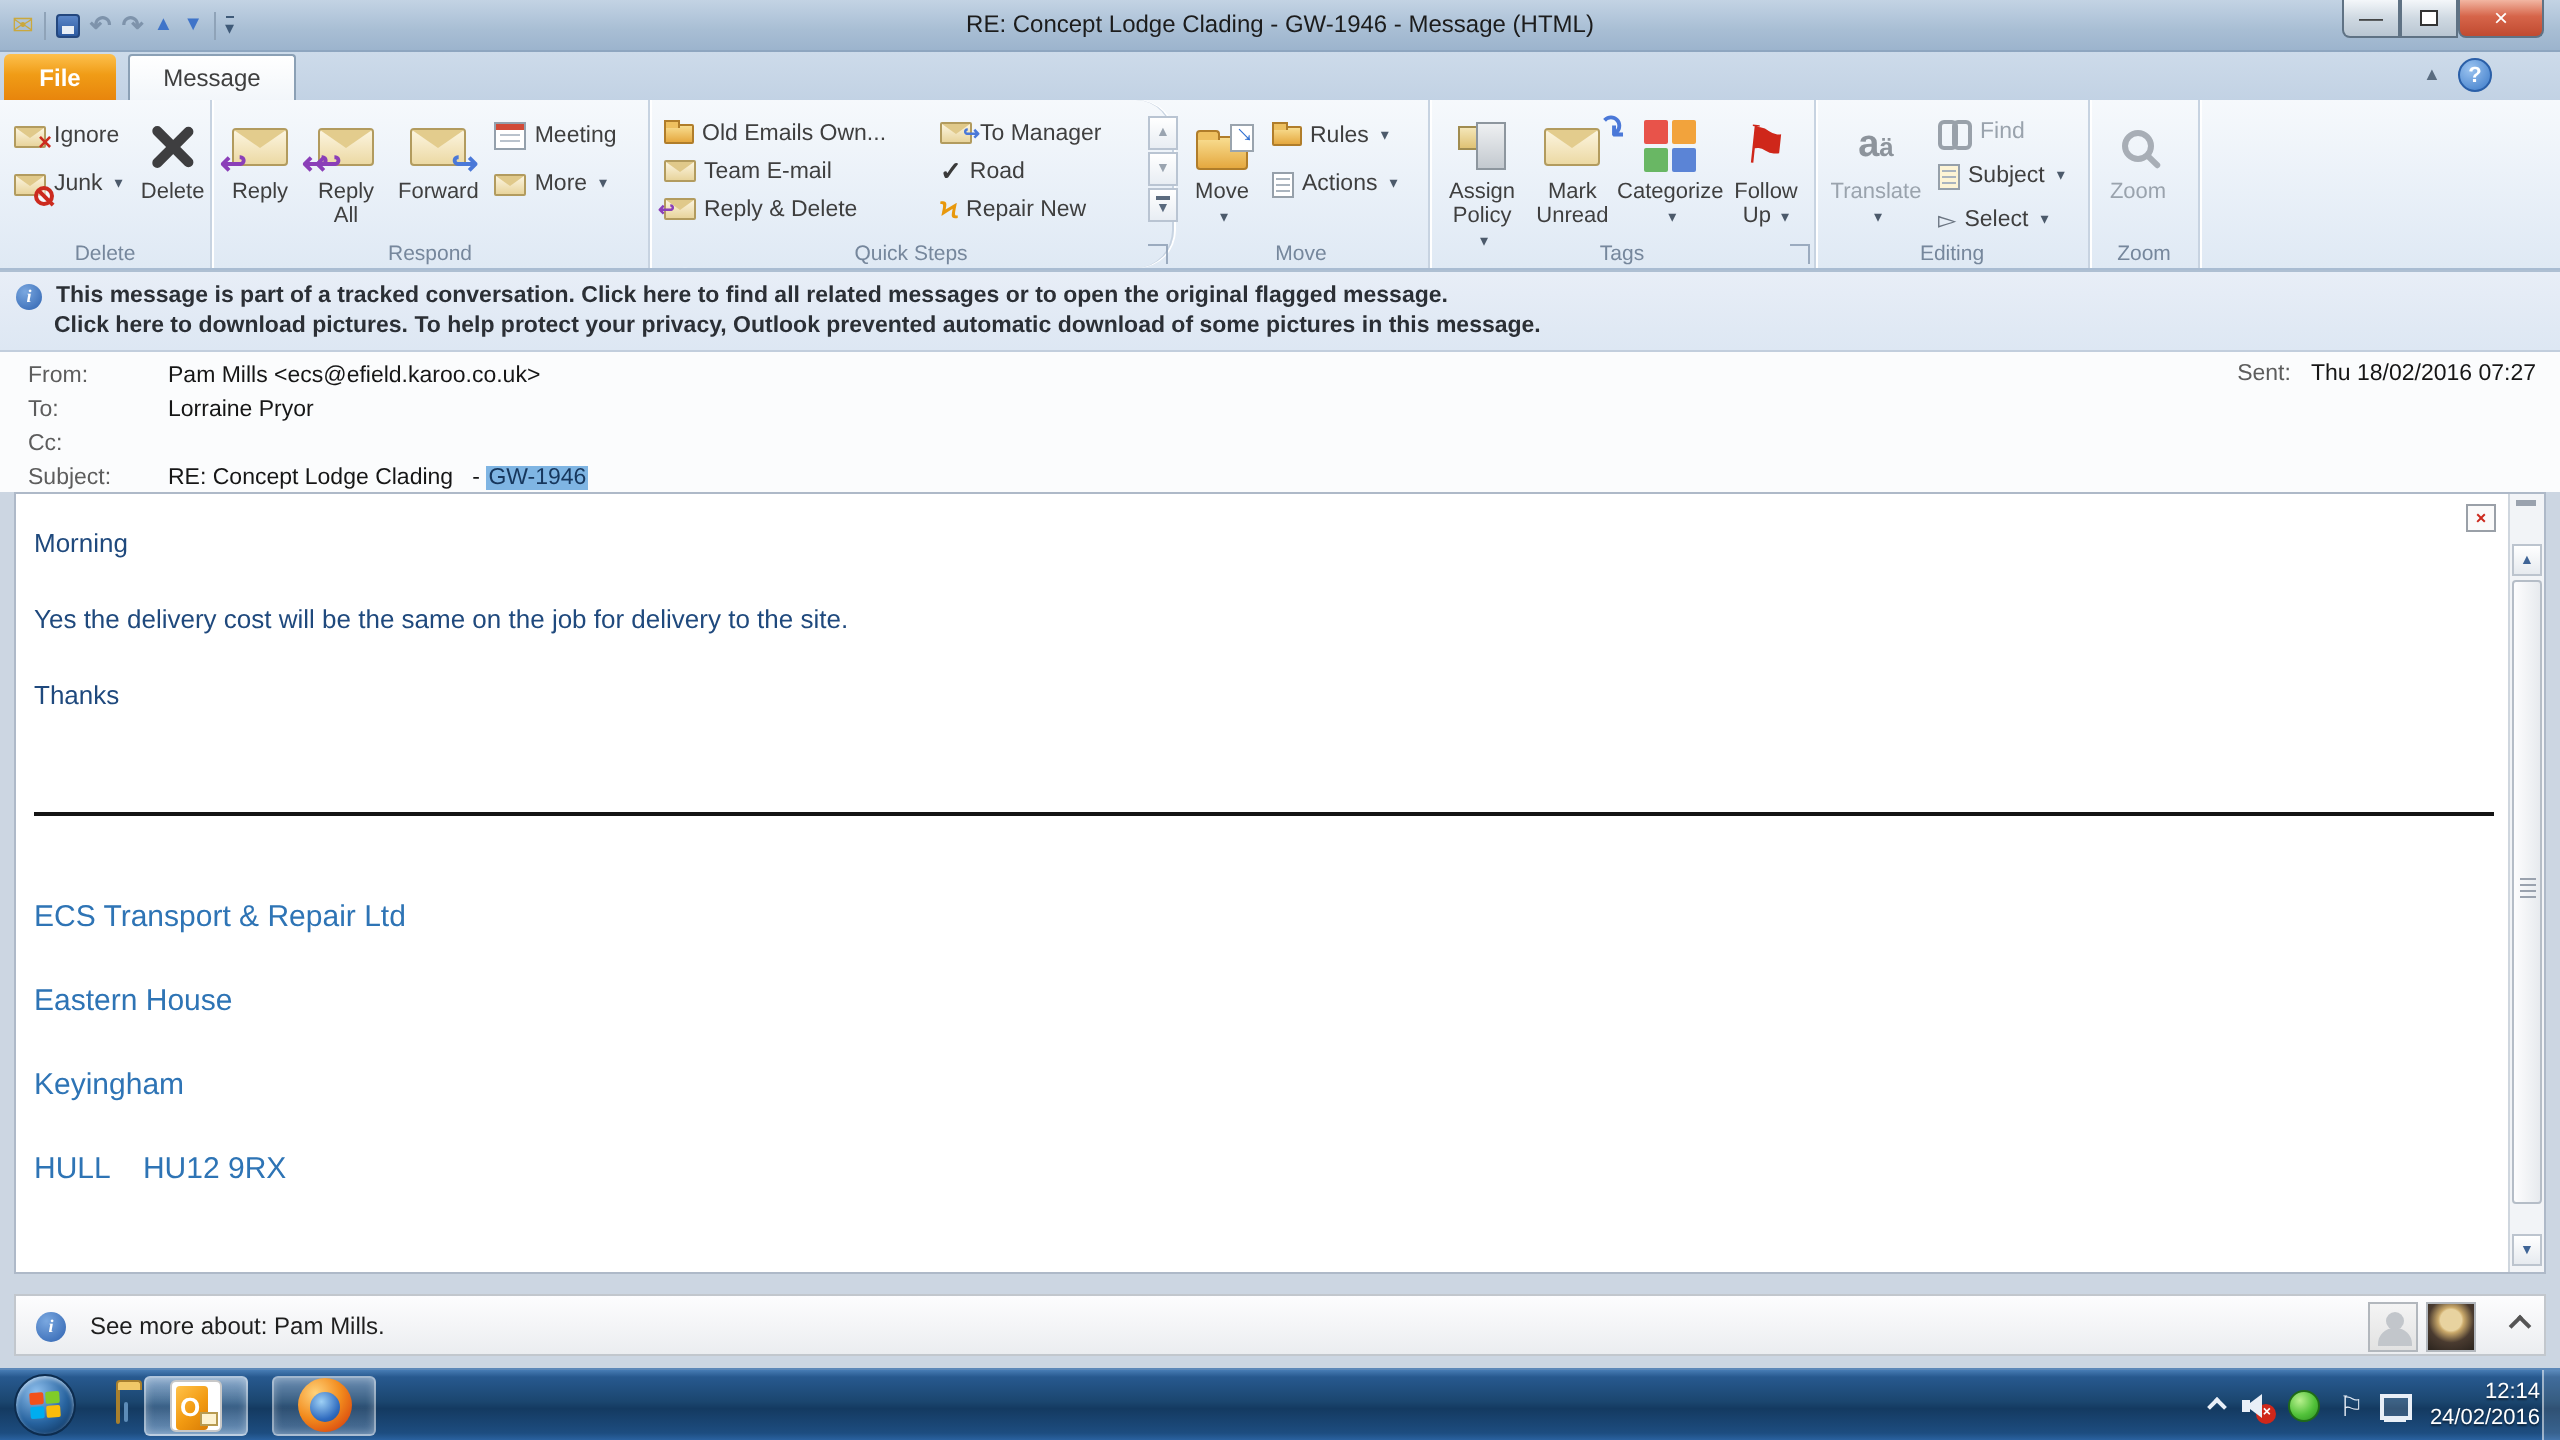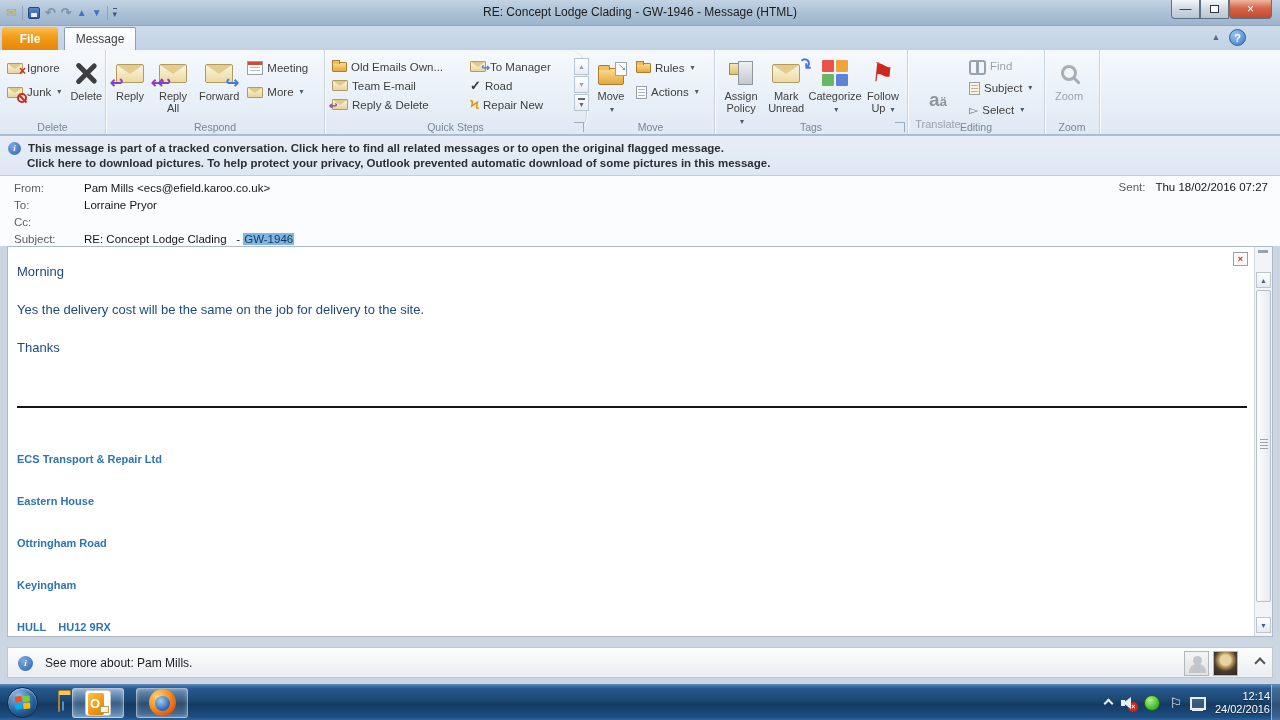--- a/index.html
+++ b/index.html
@@ -28,21 +28,21 @@
   .wbtn.close { background:linear-gradient(#f2b6a2,#d6654a 45%,#c04a30); color:#fff; width:43px; border-radius:0 0 4px 4px; }
   .wbtn.min { border-radius:0 0 0 4px; }
   .restore-glyph { width:9px; height:8px; border:1px solid #333; position:relative; background:#fff; }
 
   
   .tabrow { position:absolute; left:0; top:26px; width:1280px; height:24px;
     background:linear-gradient(#cddbea,#c2d2e4); }
   .tab-file { position:absolute; left:2px; top:1px; width:56px; height:23px;
     background:linear-gradient(#fdc04d,#f09c16 45%,#e8850c); border-radius:3px 3px 0 0;
     color:#fff; font-size:12px; font-weight:bold; display:flex; align-items:center; justify-content:center; }
-  .tab-message { position:absolute; left:64px; top:1px; width:72px; height:23px;
+  .tab-message { position:absolute; left:64px; top:1px; width:84px; height:23px;
     background:linear-gradient(#ffffff,#f2f6fa); border:1px solid #8ba0b5; border-bottom:none;
     border-radius:2px 2px 0 0; color:#3e3e3e; font-size:12px; display:flex; align-items:center; justify-content:center; }
   .ribbon-min { position:absolute; right:58px; top:6px; width:12px; height:12px; color:#5a6c80; font-size:9px; text-align:center; }
   .help-btn { position:absolute; right:34px; top:3px; width:17px; height:17px; border-radius:50%;
     background:radial-gradient(circle at 35% 30%,#9cc4f0,#3a79c8); color:#fff; font-weight:bold;
     font-size:11px; display:flex; align-items:center; justify-content:center; border:1px solid #2a5fa8; }
 
   
   .ribbon { position:absolute; left:0; top:50px; width:1280px; height:85px;
     background:linear-gradient(#f6f9fc,#e9f0f8 55%,#dfe9f4); border-bottom:1px solid #a9bcd2; display:flex; }
@@ -148,21 +148,21 @@
 
   
   .bodywrap { position:absolute; left:7px; top:246px; width:1266px; height:391px;
     background:#fff; border:1px solid #aeb9c8; overflow:hidden; }
   .bodycontent { position:absolute; left:9px; top:0; right:24px; bottom:0; overflow:hidden;
     color:#1f497d; font-size:13px; }
   .greet { margin-top:17px; }
   .bline1 { margin-top:23px; }
   .bline2 { margin-top:23px; }
   .rule { margin-top:51px; border-top:2px solid #141414; width:1230px; }
-  .sig { margin-top:16px; font-size:11px; font-weight:bold; color:#2e74b5; line-height:14px; white-space:pre; }
+  .sig { margin-top:16px; font-size:15px; font-weight:normal; color:#2e74b5; line-height:14px; white-space:pre; }
   .imgblock { position:absolute; right:24px; top:5px; width:15px; height:14px; background:#fafafa;
     border:1px solid #9aa0a8; color:#cc2a1e; font-size:9px; font-weight:bold; text-align:center; line-height:13px; }
   .vscroll { position:absolute; right:0; top:0; bottom:0; width:18px; background:#f2f4f7; border-left:1px solid #cfd6de; }
   .vs-btn { position:absolute; left:1px; width:15px; height:16px; border:1px solid #bcc4ce;
     background:linear-gradient(#fff,#e6eaef); color:#3f6496; font-size:7px; display:flex; align-items:center; justify-content:center; }
   .vs-up { top:25px; } .vs-dn { bottom:3px; }
   .vs-thumb { position:absolute; left:1px; top:43px; height:312px; width:15px; border:1px solid #b5bdc7;
     border-radius:2px; background:linear-gradient(90deg,#fdfdfe,#e7eaee); }
   .vs-thumb::after { content:""; position:absolute; left:3px; top:148px; width:8px; height:1px;
     background:#9aa2ae; box-shadow:0 3px 0 #9aa2ae, 0 6px 0 #9aa2ae, 0 9px 0 #9aa2ae; }
@@ -428,21 +428,21 @@
         <span class="icbox">
             <span class="flagred">⚑</span>
           </span>
         <span><span>Follow Up </span><span class="dd">▾</span></span>
       </div>
       <div class="rgroup-label">Tags</div>
       <div class="launcher"></div>
     </div>
 
     <div class="rgroup" style="width:137px;">
-      <div class="rbtn-lg grayed" style="width:54px;margin-top:28px;">
+      <div class="rbtn-lg grayed" style="width:54px;">
         <span class="icbox">
             <span class="ic-translate">a<small>ä</small></span>
           </span>
         <span><span>Translate</span><br><span class="dd">▾</span></span>
       </div>
       <div class="stack" style="gap:4px; padding-top:4px;">
         <div class="rbtn-sm grayed">
           <span class="bino"></span>
           <span>Find</span>
         </div>
@@ -511,21 +511,20 @@
   <div class="bodywrap">
     <div class="imgblock">×</div>
     <div class="bodycontent">
       <div class="greet">Morning</div>
       <div class="bline1">Yes the delivery cost will be the same on the job for delivery to the site.</div>
       <div class="bline2">Thanks</div>
       <div class="rule"></div>
       <div class="sig">
         <div>ECS Transport &amp; Repair Ltd</div>
         <div>Eastern House</div>
-        <div>Ottringham Road</div>
         <div>Keyingham</div>
         <div>HULL    HU12 9RX</div>
       </div>
 
     </div>
     <div class="vscroll">
       <div class="vs-split"></div>
       <div class="vs-btn vs-up">▲</div>
       <div class="vs-thumb"></div>
       <div class="vs-btn vs-dn">▼</div>

